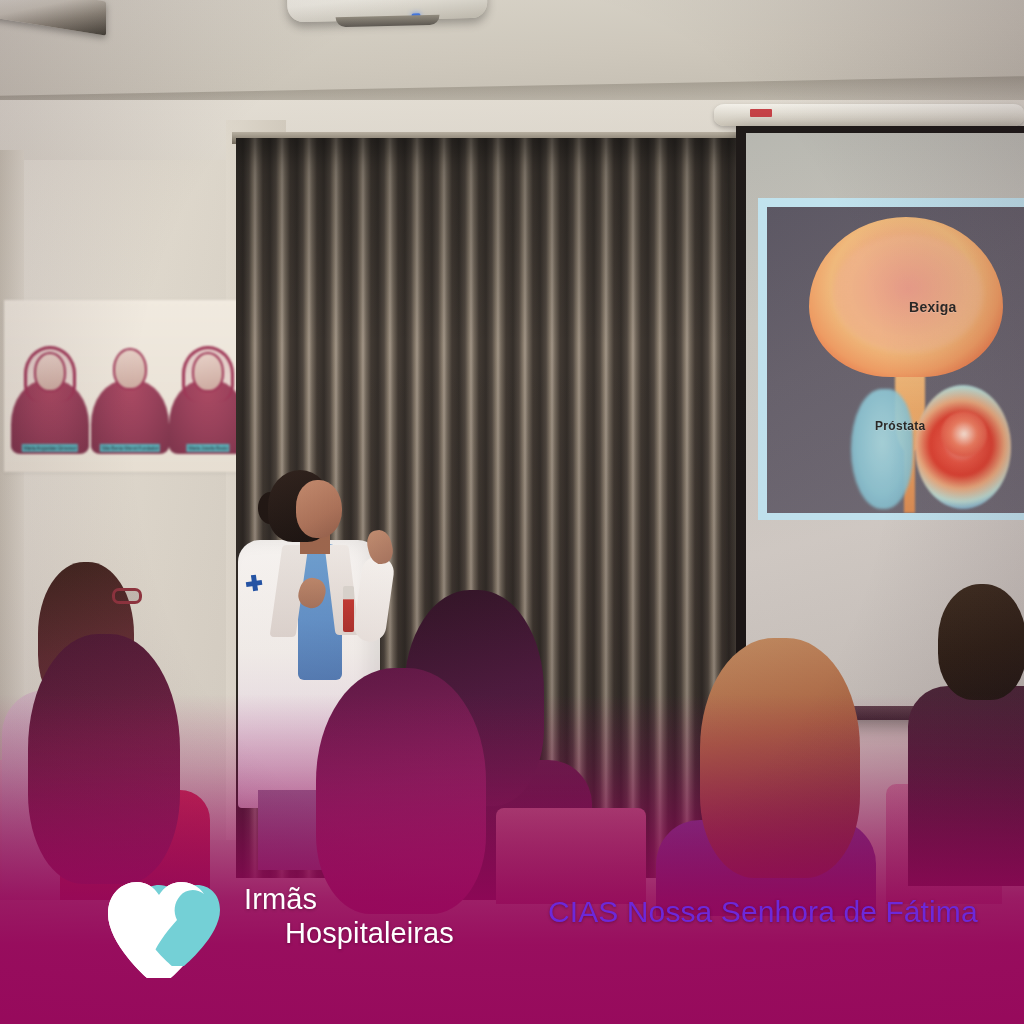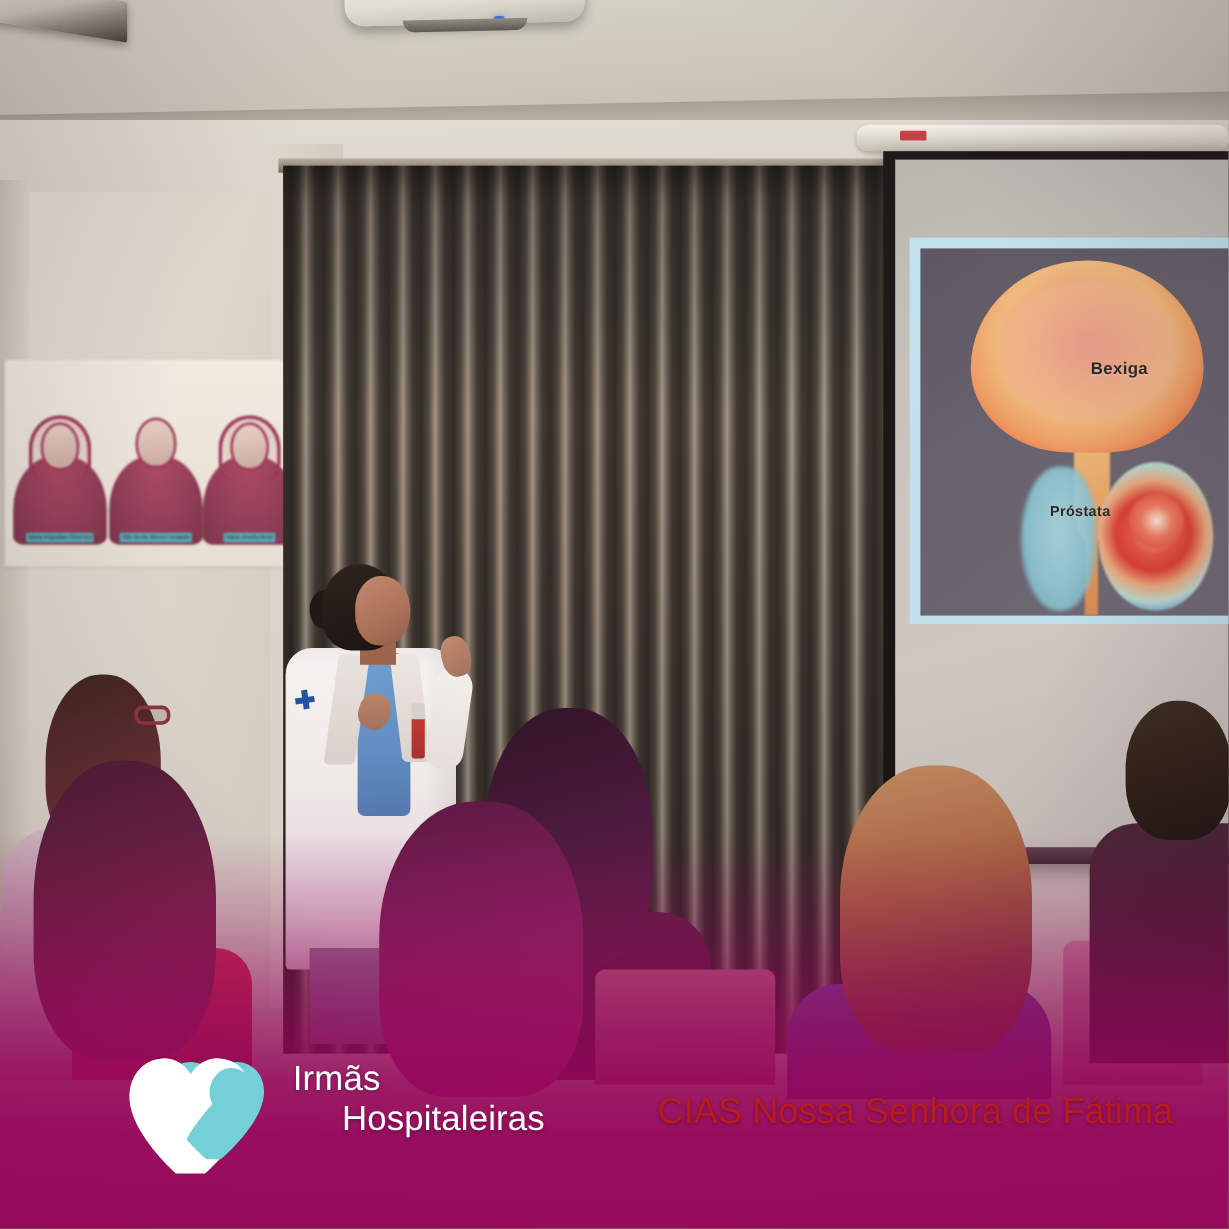--- a/index.html
+++ b/index.html
@@ -355,22 +355,22 @@
     position:absolute; left:106px; bottom:44px; width:116px; height:112px;
   }
   .logo-heart { position:absolute; left:0; top:0; }
   .brand-name {
     position:absolute; left:244px; bottom:74px;
     color:#ffffff; font-size:29px; line-height:34px; font-weight:400;
     letter-spacing:.1px; text-shadow:0 1px 3px rgba(60,0,35,.45);
   }
   .brand-name .l2 { display:block;margin-left:41px; }
   .venue-name {
-    position:absolute; left:548px; bottom:80px;
-    color:#b91c1c; font-size:30px; line-height:34px; font-weight:400;
+    position:absolute; left:548px; bottom:95px;
+    color:#6d28d9; font-size:30px; line-height:34px; font-weight:400;
     letter-spacing:.1px; white-space:nowrap;
     text-shadow:0 1px 3px rgba(60,0,35,.45);
   }
 </style>
 </head>
 <body>
 
 <div id="stage">
 
   <div class="ceiling"></div>

